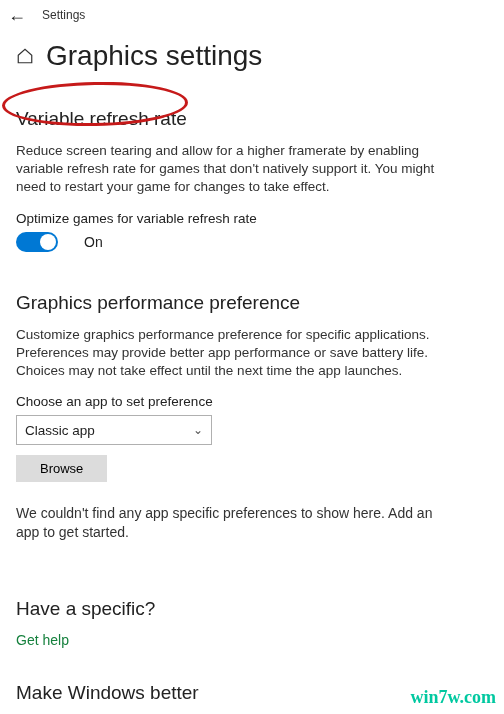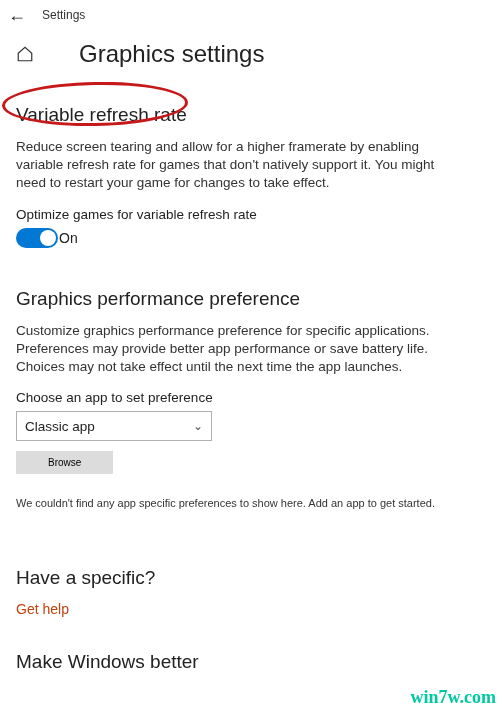--- a/index.html
+++ b/index.html
@@ -32,23 +32,22 @@
     display: flex;
     align-items: center;
     gap: 12px;
     padding: 14px 16px 8px 16px;
   }
   .home-icon {
     width: 18px; height: 18px;
     display: inline-flex; align-items: center; justify-content: center;
   }
   .page-title {
-    font-size: 24px;
+    font-size: 28px;
     font-weight: 400;
-    margin-left: 33px;
   }
   .content { padding: 0 16px; }
   .section-heading {
     font-size: 19px;
     font-weight: 400;
     margin-top: 28px;
     margin-bottom: 12px;
   }
   .desc {
     font-size: 13.5px;
@@ -58,21 +57,21 @@
   }
   .sub-label {
     font-size: 13.5px;
     margin-top: 14px;
     margin-bottom: 6px;
     color: #222;
   }
   .toggle-row {
     display: flex;
     align-items: center;
-    gap: 1px;
+    gap: 26px;
     margin-top: 2px;
   }
   .toggle {
     width: 42px; height: 20px;
     border-radius: 10px;
     background: #0078d4;
     position: relative;
     cursor: pointer;
   }
   .toggle-knob {
@@ -99,34 +98,34 @@
     margin-top: 4px;
   }
   .chevron {
     font-size: 12px;
     color: #555;
   }
   .browse-btn {
     display: inline-block;
     background: #dcdcdc;
     border: none;
-    padding: 6px 32px;
-    font-size: 10px;
+    padding: 6px 24px;
+    font-size: 13px;
     margin-top: 10px;
     cursor: pointer;
   }
   .status-text {
-    font-size: 11px;
+    font-size: 14px;
     color: #333;
     margin-top: 22px;
     max-width: 420px;
     line-height: 1.35;
   }
   .link {
-    color: #c2410c;
+    color: #15803d;
     font-size: 14px;
     cursor: pointer;
     margin-top: 6px;
   }
   .watermark {
     position: absolute;
     right: 8px;
     bottom: 6px;
     color: #00c8a0;
     font-weight: bold;

